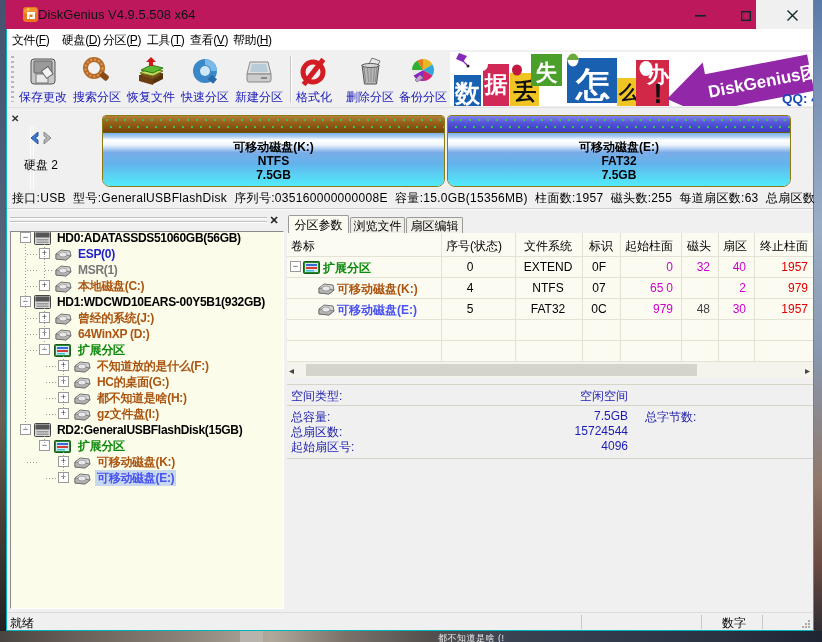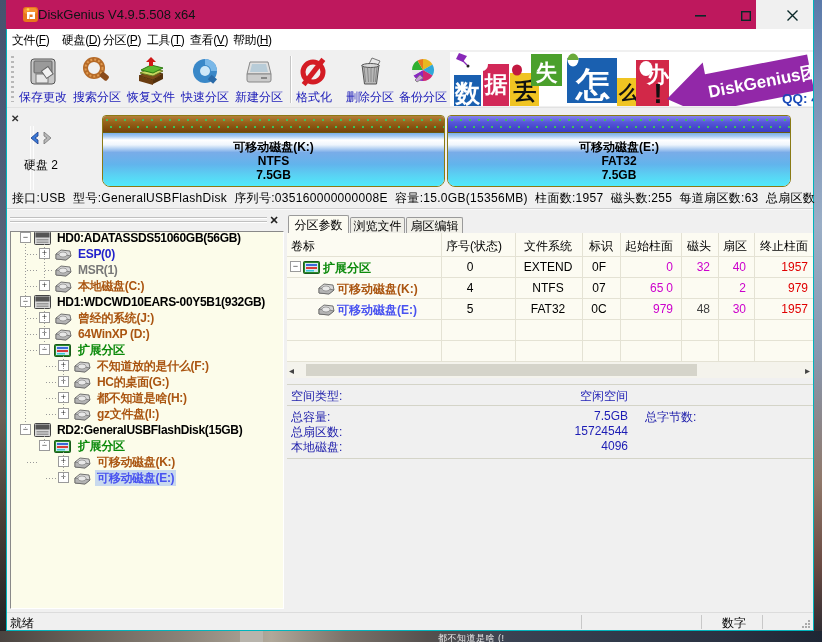--- a/index.html
+++ b/index.html
@@ -456,21 +456,21 @@
 </div>
 <div class="infsep" style="top:384px"></div>
 <div class="inf" style="left:291px;top:388px">空间类型:</div>
 <div class="infv" style="left:508px;top:388px">空闲空间</div>
 <div class="infsep" style="top:405px"></div>
 <div class="inf" style="left:291px;top:409px">总容量:</div>
 <div class="infv" style="left:508px;top:409px">7.5GB</div>
 <div class="inf" style="left:645px;top:409px">总字节数:</div>
 <div class="inf" style="left:291px;top:424px">总扇区数:</div>
 <div class="infv" style="left:508px;top:424px">15724544</div>
-<div class="inf" style="left:291px;top:439px">本地磁盘:</div>
+<div class="inf" style="left:291px;top:439px">起始扇区号:</div>
 <div class="infv" style="left:508px;top:439px">4096</div>
 <div class="infsep" style="top:458px"></div>
 <div id="sbar">
   <div style="position:absolute;left:3px;top:2px;font-size:12px;color:#000">就绪</div>
   <div class="ssep" style="left:574px"></div>
   <div class="ssep" style="left:694px"></div>
   <div class="ssep" style="left:755px"></div>
   <div style="position:absolute;left:715px;top:2px;font-size:12px;color:#000">数字</div>
   <svg style="position:absolute;right:2px;bottom:1px" width="9" height="9">
       <g fill="#aaa">

